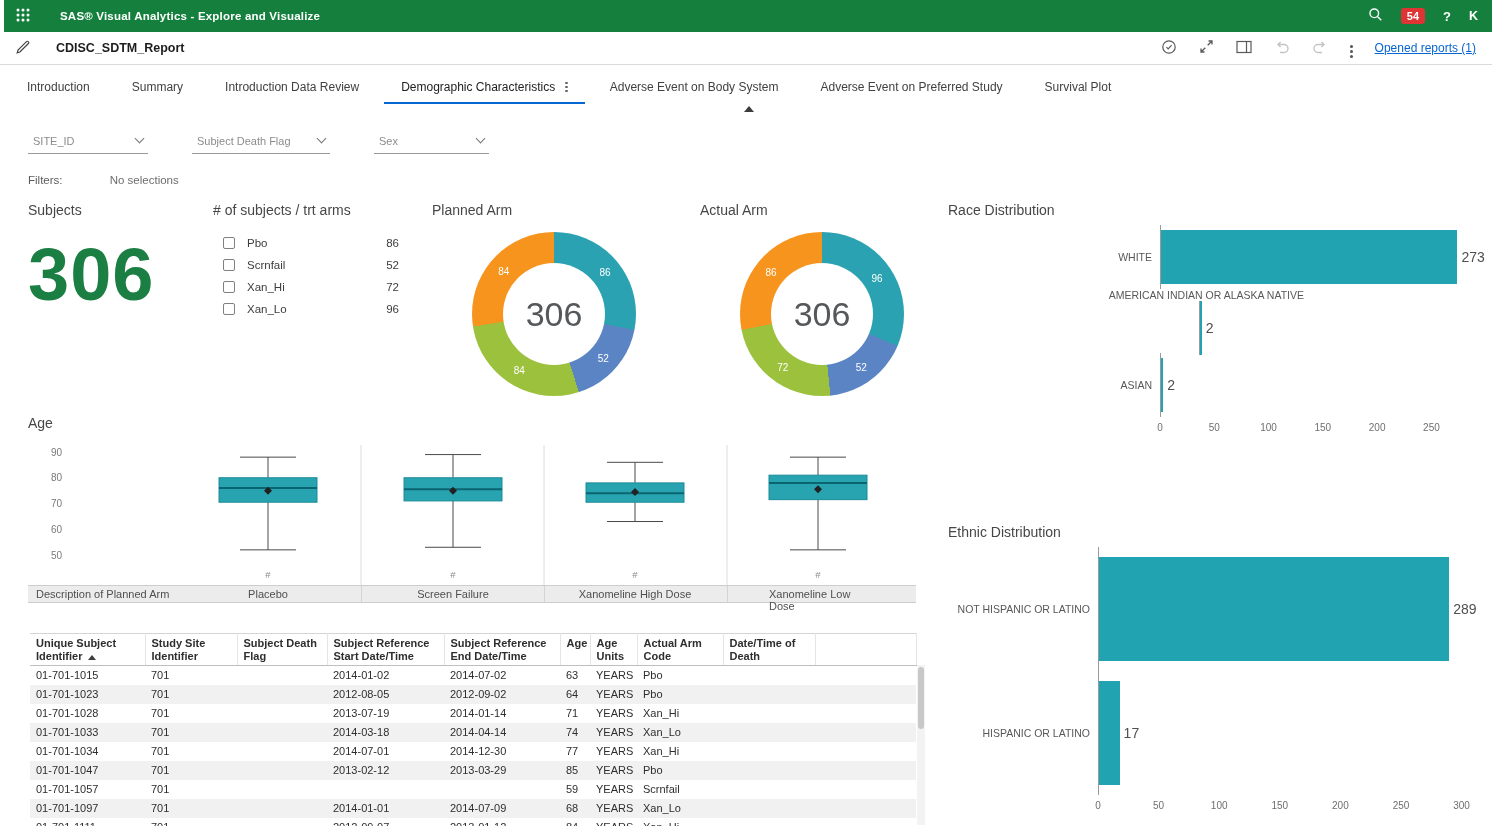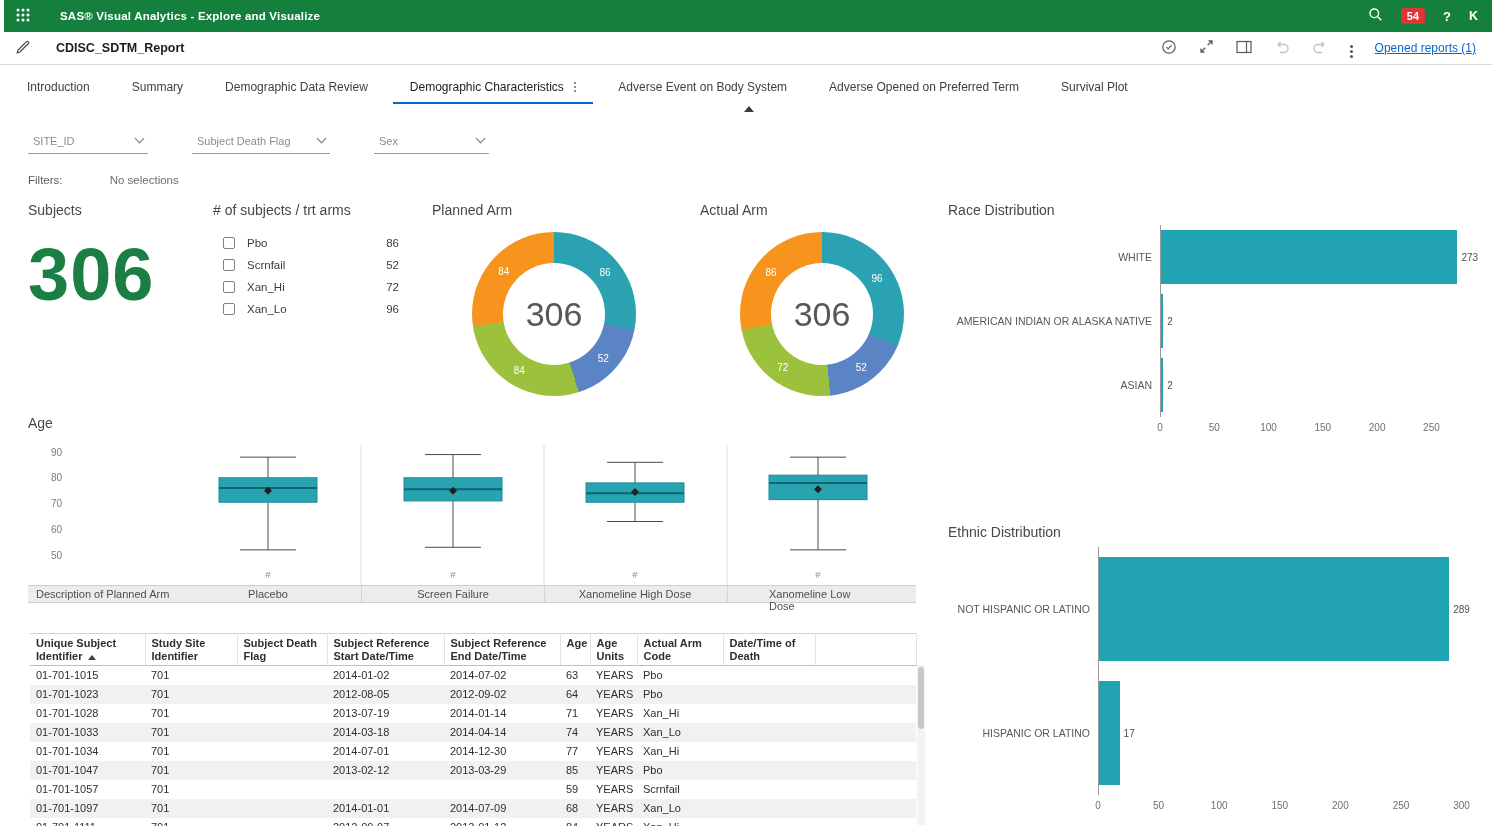--- a/index.html
+++ b/index.html
@@ -71,21 +71,21 @@
   .donut-total { font-size:34px; color:#54585b; }
   .seg-label { position:absolute; transform:translate(-50%,-50%); font-size:10px; color:#fff; }
 
   #panel-race   { left:948px; top:200px; width:516px; }
   #panel-ethnic { left:948px; top:522px; width:516px; }
   .hbar-rows { margin-top:5px; }
   .hbar-row { display:flex; align-items:center; }
   .hbar-cat { text-align:right; padding-right:8px; font-size:10.5px; color:#585858; flex:none; }
   .hbar-area { flex:1; height:100%; border-left:1px solid #9a9a9a; display:flex; align-items:center; }
   .hbar-bar { flex:none; }
-  .hbar-val { font-size:10px; color:#4f4f4f; margin-left:4px; }
+  .hbar-val { font-size:14px; color:#4f4f4f; margin-left:4px; }
   .hbar-ticks { position:relative; height:16px; margin-top:3px; }
   .hbar-tick { position:absolute; top:2px; transform:translateX(-50%); font-size:10px; color:#6f6f6f; }
 
   #panel-age { left:28px; top:413px; width:888px; }
   #age-svg { display:block; margin-top:12px; }
   .age-strip { position:relative; height:18px; background:#ececec; border-top:1px solid #cdcdcd;
     border-bottom:1px solid #cdcdcd; font-size:11px; color:#4f4f4f; }
   .strip-header { position:absolute; left:8px; top:2px; }
   .strip-cat { position:absolute; top:2px; transform:translateX(-50%); }
   .strip-sep { position:absolute; top:0; bottom:0; width:1px; background:#d4d4d4; }
@@ -181,31 +181,31 @@
 </div>
 
 <nav class="tabs" id="tabs">
     <div class="tab">
       <span class="tab-label">Introduction</span>
     </div>
     <div class="tab">
       <span class="tab-label">Summary</span>
     </div>
     <div class="tab">
-      <span class="tab-label">Demographic Data Review</span>
+      <span class="tab-label">Introduction Data Review</span>
     </div>
     <div class="tab active">
       <span class="tab-label">Demographic Characteristics</span>
       <span class="kebab sm"></span>
     </div>
     <div class="tab">
       <span class="tab-label">Adverse Event on Body System</span>
     </div>
     <div class="tab">
-      <span class="tab-label">Adverse Opened on Preferred Term</span>
+      <span class="tab-label">Adverse Event on Preferred Study</span>
     </div>
     <div class="tab">
       <span class="tab-label">Survival Plot</span>
     </div>
   </nav>
 <div class="page-caret"></div>
 
 <div class="filter-row" id="filter-row">
     <div class="dropdown" style="width: 120px;">
       <span class="dd-label">SITE_ID</span>
@@ -288,21 +288,21 @@
   <h2 class="panel-title">Race Distribution</h2>
   <div>
       <div class="hbar-rows">
         <div class="hbar-row" style="height: 64px;">
           <span class="hbar-cat" style="width: 212px;">WHITE</span>
           <div class="hbar-area">
             <div class="hbar-bar" style="width: 296.4px; height: 54px; background: rgb(34, 163, 177);"></div>
             <span class="hbar-val">273</span>
           </div>
         </div>
-        <div class="hbar-row" style="height: 64px;">
+        <div class="hbar-row" style="height: 64px; flex-direction: column;">
           <span class="hbar-cat" style="width: 212px;">AMERICAN INDIAN OR ALASKA NATIVE</span>
           <div class="hbar-area">
             <div class="hbar-bar" style="width: 2.17143px; height: 54px; background: rgb(34, 163, 177);"></div>
             <span class="hbar-val">2</span>
           </div>
         </div>
         <div class="hbar-row" style="height: 64px;">
           <span class="hbar-cat" style="width: 212px;">ASIAN</span>
           <div class="hbar-area">
             <div class="hbar-bar" style="width: 2.17143px; height: 54px; background: rgb(34, 163, 177);"></div>

